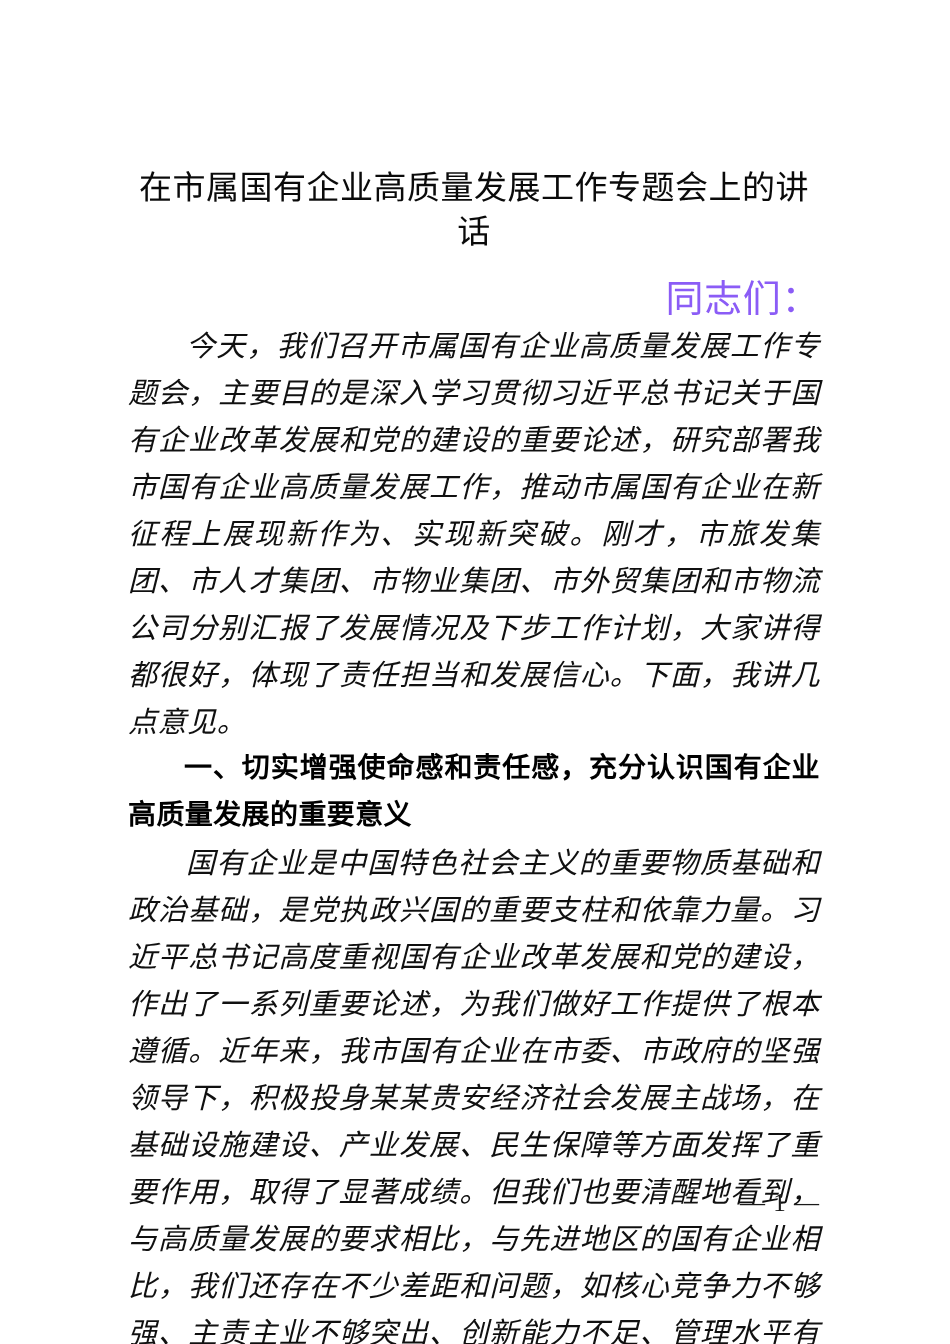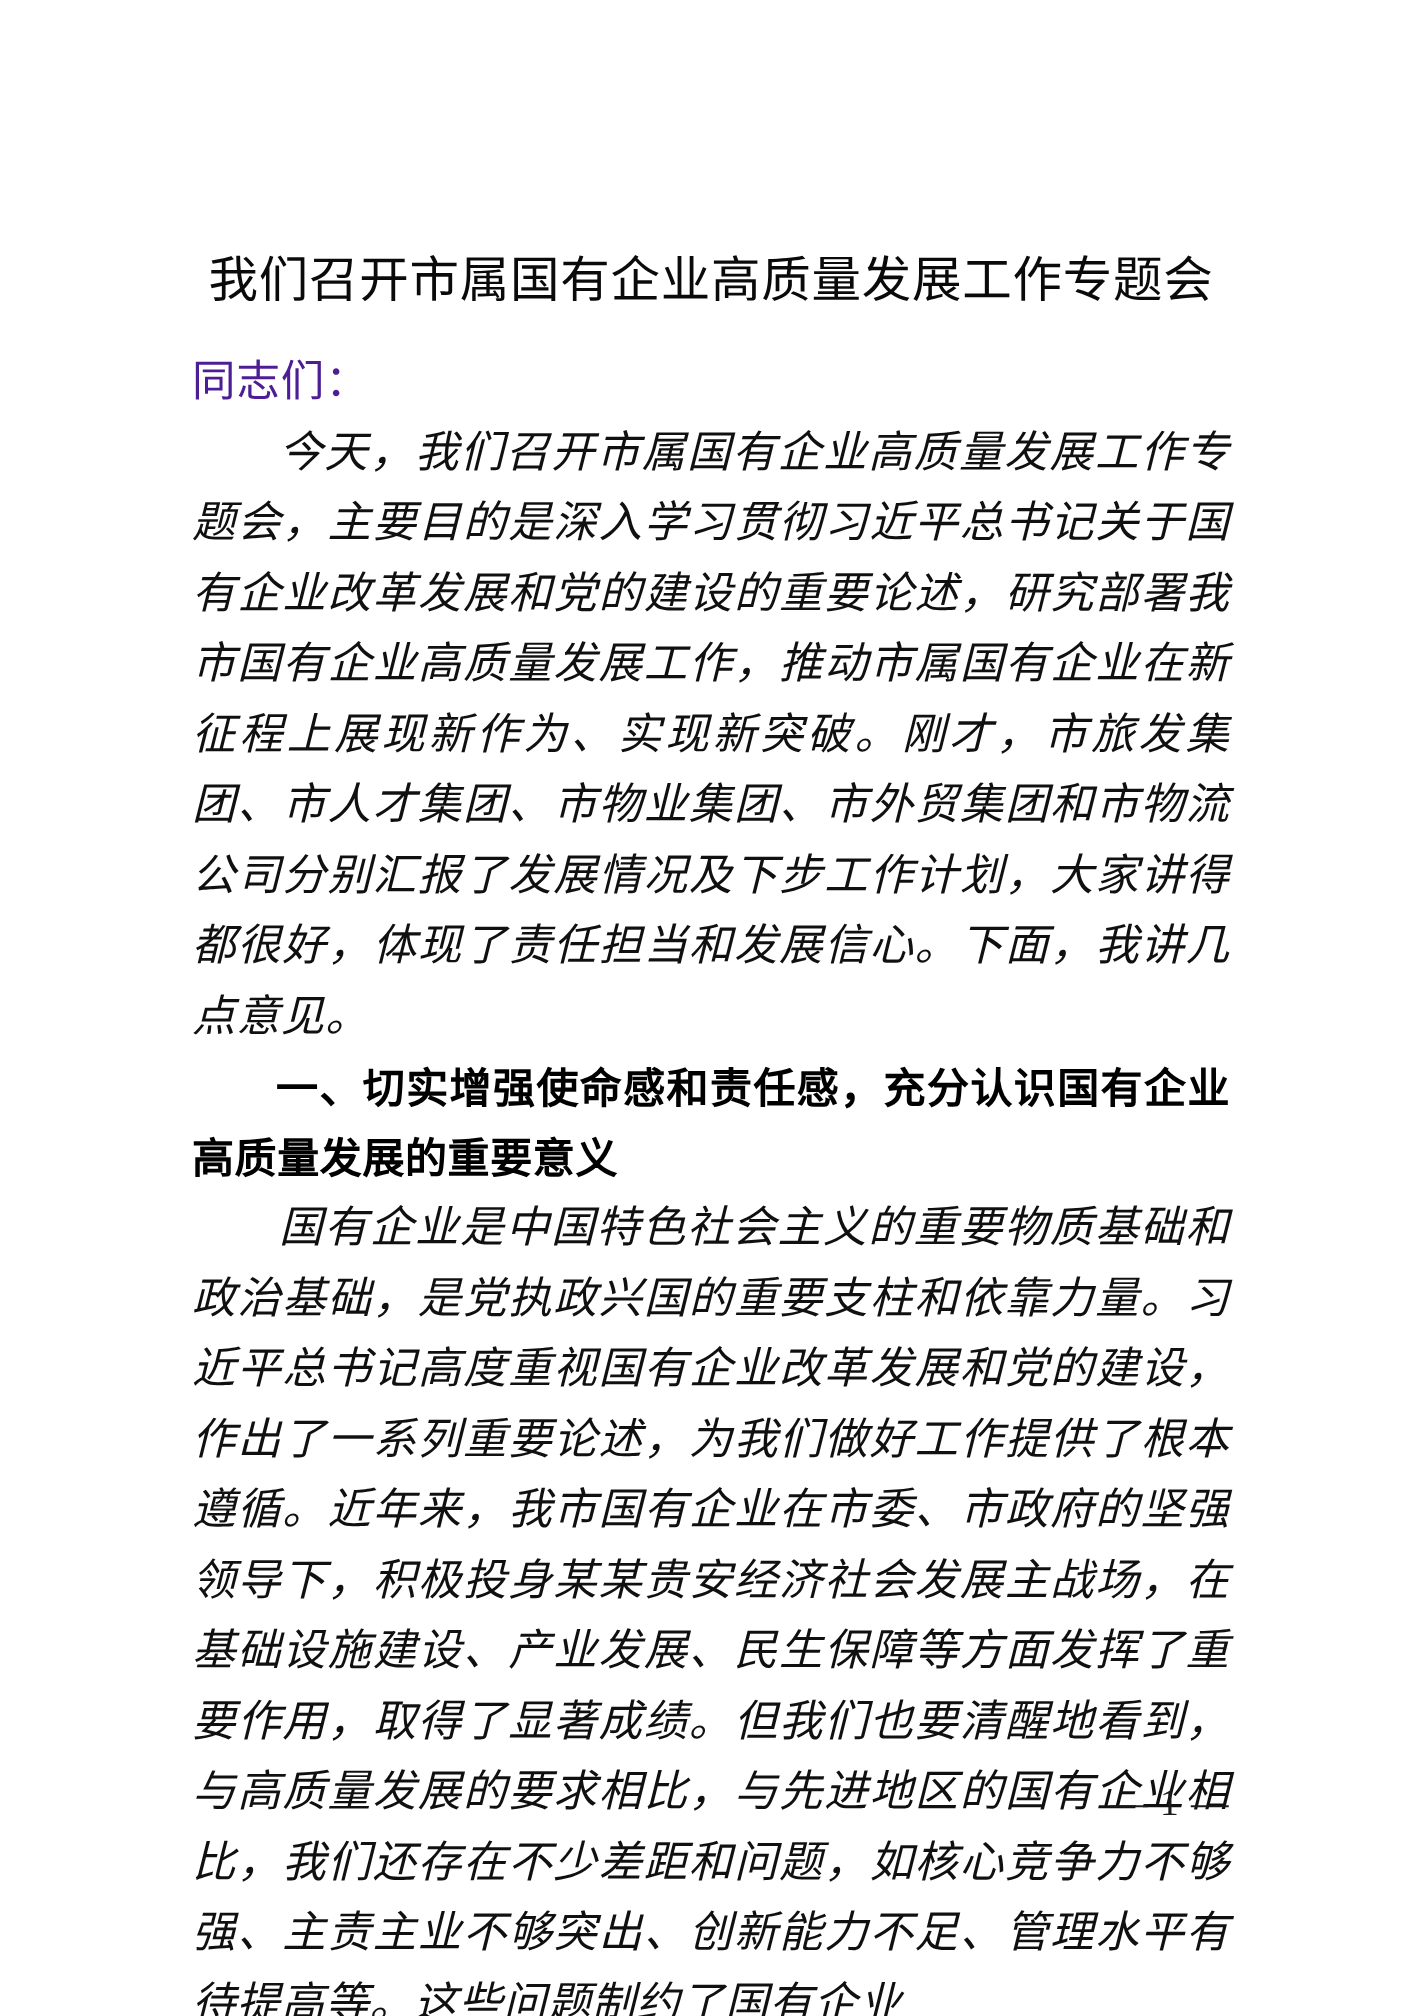--- a/index.html
+++ b/index.html
@@ -35,45 +35,46 @@
     text-align: center;
     letter-spacing: 0.5px;
     margin: 0;
     padding-top: 166px;
     font-weight: 400;
     color: #0a0a0a;
   }
 
   
   .salutation {
-    font-size: 29px;
+    font-size: 38px;
     line-height: 47px;
     margin: 0;
     padding-top: 22px;
     letter-spacing: 0.6px;
-    color: #4c1d95;
+    color: #8b5cf6;
+    text-align: right;
   }
 
   
   .body-para {
     font-size: 29px;
     line-height: 47px;
     margin: 0;
     text-align: justify;
     text-align-last: left;
     text-justify: inter-character;
     text-indent: 2em;
     letter-spacing: 0.6px;
     color: #101010;
     font-style: italic;
   }
 
   
   .section-heading {
-    font-family: Liberation Sans, sans-serif;
+    font-family: Liberation Mono, monospace;
     font-size: 28px;
     line-height: 47px;
     margin: 0;
     text-align: justify;
     text-align-last: left;
     text-justify: inter-character;
     text-indent: 2em;
     font-weight: 700;
     letter-spacing: 0.4px;
     color: #000000;
@@ -93,21 +94,21 @@
     font-family: "Liberation Serif", "DejaVu Serif", serif;
   }
 </style>
 </head>
 <body>
 
 <div class="page">
 
   <div class="content">
 
-    <h1 class="doc-title">我们召开市属国有企业高质量发展工作专题会</h1>
+    <h1 class="doc-title">在市属国有企业高质量发展工作专题会上的讲话</h1>
 
     <p class="salutation">同志们：</p>
 
     <p class="body-para">今天，我们召开市属国有企业高质量发展工作专题会，主要目的是深入学习贯彻习近平总书记关于国有企业改革发展和党的建设的重要论述，研究部署我市国有企业高质量发展工作，推动市属国有企业在新征程上展现新作为、实现新突破。刚才，市旅发集团、市人才集团、市物业集团、市外贸集团和市物流公司分别汇报了发展情况及下步工作计划，大家讲得都很好，体现了责任担当和发展信心。下面，我讲几点意见。</p>
 
     <p class="section-heading">一、切实增强使命感和责任感，充分认识国有企业高质量发展的重要意义</p>
 
     <p class="body-para">国有企业是中国特色社会主义的重要物质基础和政治基础，是党执政兴国的重要支柱和依靠力量。习近平总书记高度重视国有企业改革发展和党的建设，作出了一系列重要论述，为我们做好工作提供了根本遵循。近年来，我市国有企业在市委、市政府的坚强领导下，积极投身某某贵安经济社会发展主战场，在基础设施建设、产业发展、民生保障等方面发挥了重要作用，取得了显著成绩。但我们也要清醒地看到，与高质量发展的要求相比，与先进地区的国有企业相比，我们还存在不少差距和问题，如核心竞争力不够强、主责主业不够突出、创新能力不足、管理水平有待提高等。这些问题制约了国有企业</p>
 
   </div>

